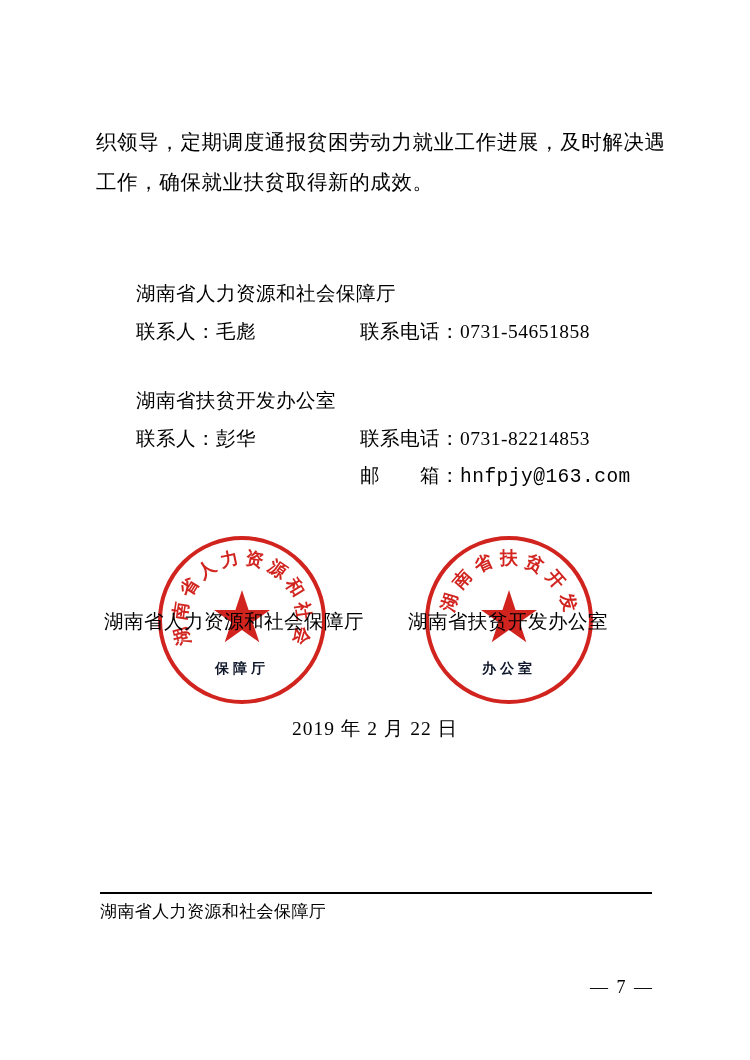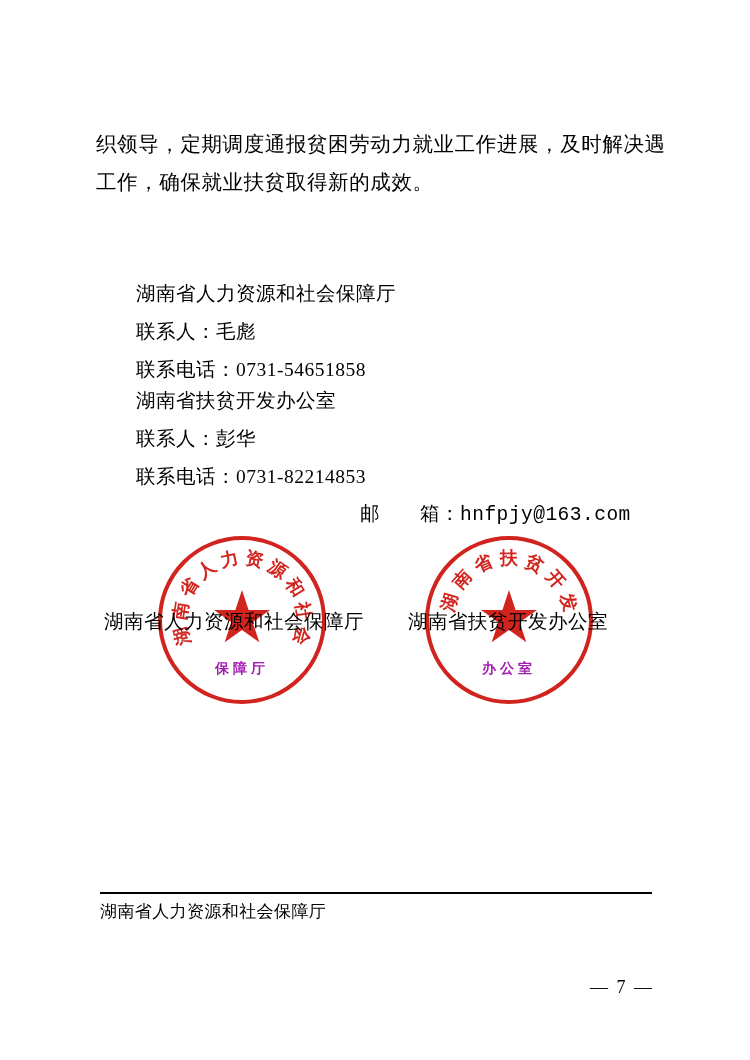--- a/index.html
+++ b/index.html
@@ -36,39 +36,39 @@
     text-justify: inter-ideograph;
     margin: 0;
   }
   .para-line {
     display: block;
     white-space: nowrap;
   }
   .justified {
     text-align: justify;
     text-align-last: justify;
+    font-family: Liberation Mono, monospace;
   }
   .contact-block {
     position: absolute;
     left: 96px;
     width: 600px;
     font-size: 19.5px;
     line-height: 38px;
   }
   .cb1 { top: 275px; }
   .cb2 { top: 382px; }
   .org-line {
     margin: 0 0 0 40px;
     letter-spacing: 0.5px;
   }
   .contact-row {
     margin: 0 0 0 40px;
     display: flex;
     letter-spacing: 0.5px;
-    flex-direction: column;
   }
   .contact-row .c-label {
     width: 224px;
     display: block;
   }
   .contact-row .c-label2 {
     display: block;
   }
   .mail-row {
     margin: 0 0 0 40px;
@@ -124,21 +124,21 @@
     transform-origin: 0 0;
     white-space: nowrap;
   }
   .seal-bottom-text {
     position: absolute;
     left: 0;
     bottom: 22px;
     width: 100%;
     text-align: center;
     font-size: 14px;
-    color: #a21caf;
+    color: #0f172a;
     letter-spacing: 4px;
     font-weight: bold;
   }
 
   .signature-row {
     position: absolute;
     left: 96px;
     top: 608px;
     width: 560px;
     font-size: 19.5px;
@@ -251,20 +251,21 @@
       </div>
     <div class="seal-star"></div>
     <div class="seal-bottom-text">办公室</div>
   </div>
 
   <div class="signature-row">
     <span class="sig-left">湖南省人力资源和社会保障厅</span>
     <span class="sig-right">湖南省扶贫开发办公室</span>
   </div>
 
+  <div class="date-line">2019 年 2 月 22 日</div>
 
   <div class="footer-rule"></div>
   <div class="footer">
     <span>湖南省人力资源和社会保障厅</span>
   </div>
 
   <div class="page-num">— 7 —</div>
 
 </div>
 

